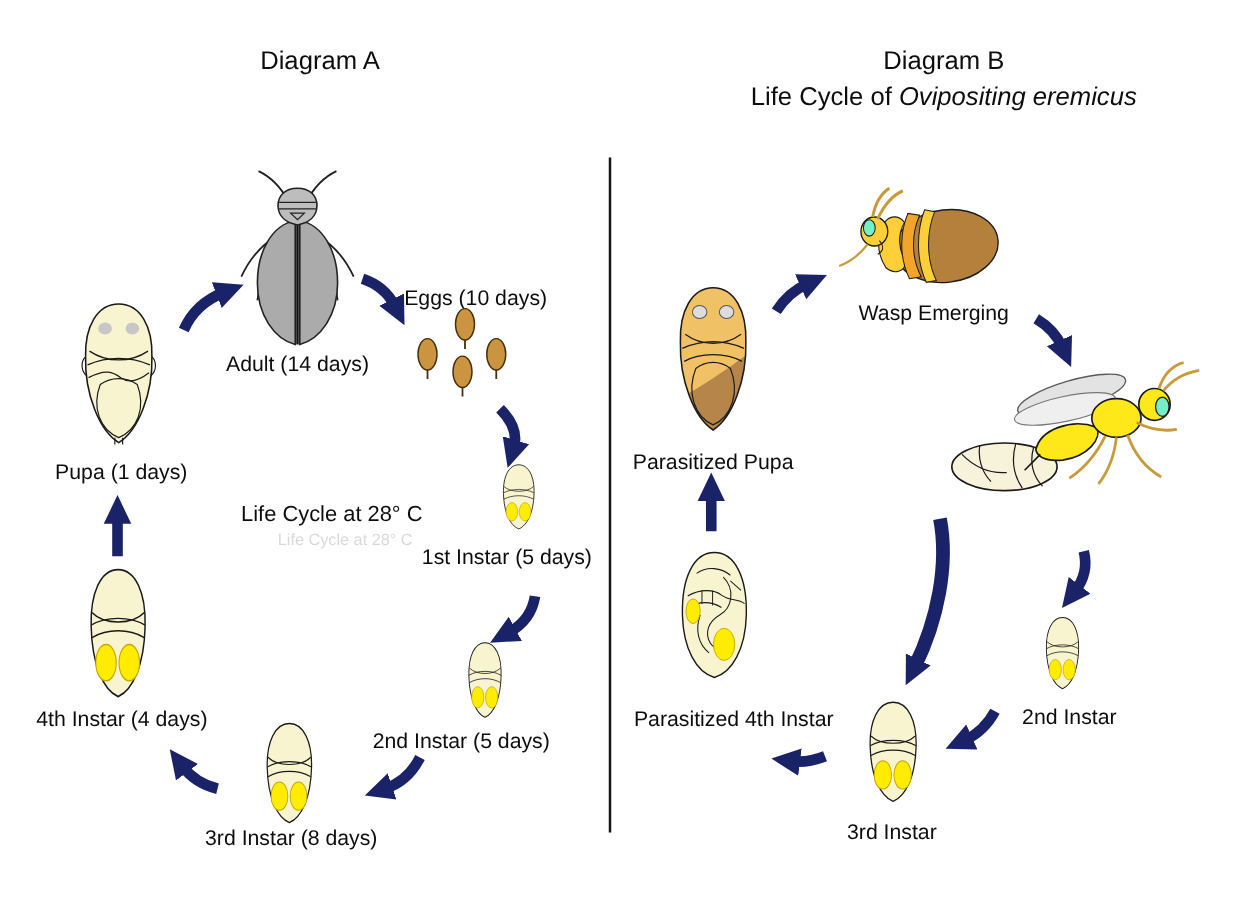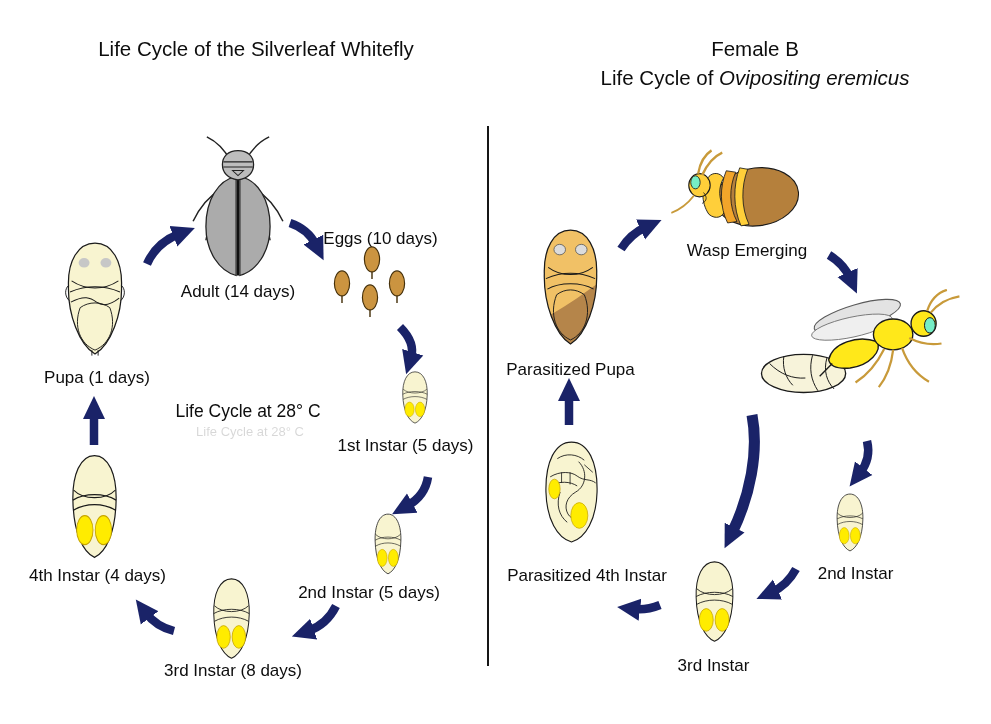--- a/index.html
+++ b/index.html
@@ -6,21 +6,21 @@
     --arrow:#1a2368; --nymph-body:#f8f4d0; --nymph-spot:#ffec00; --egg:#cb9440;
     --adult-gray:#ababab; --pupa-tan:#f1c166; --pupa-brown:#b5854a;
     --wasp-yellow:#ffe81a; --wasp-orange:#f2a52a; --wasp-eye:#76eec6; --case-brown:#b5803c;
   }
   html,body{margin:0;padding:0;background:#fff;}
   .canvas{position:relative;width:991px;height:724px;background:#ffffff;overflow:hidden;
           font-family:"Liberation Sans",sans-serif;color:#111;}
   .divider{position:absolute;left:487px;top:126px;width:2px;height:540px;background:#161616;}
   .title{position:absolute;text-align:center;font-size:20.5px;line-height:29px;color:#0d0d0d;}
   .label{position:absolute;text-align:center;font-size:17px;line-height:19px;color:#0d0d0d;white-space:nowrap;}
-  .note{position:absolute;text-align:center;font-size:17.5px;color:#0d0d0d;white-space:nowrap;}
+  .note{position:absolute;text-align:right;font-size:17.5px;color:#0d0d0d;white-space:nowrap;}
   .ghost{opacity:.16;filter:blur(.6px);font-size:13px;}
   svg.node{position:absolute;overflow:visible;}
   svg.overlay{position:absolute;left:0;top:0;pointer-events:none;}
   .arw{stroke:var(--arrow);stroke-width:8.5;fill:none;stroke-linecap:butt;}
   .arw-thick{stroke-width:11;}
   .sp-it{font-style:italic;}
 </style>
 </head>
 <body>
 
@@ -124,21 +124,21 @@
         <ellipse cx="193" cy="40" rx="6" ry="8.5" fill="var(--wasp-eye)" stroke="#1a1a1a" stroke-width="1.1"></ellipse>
         <path d="M194,26 C202,16 214,10 226,8 M190,24 C194,12 202,4 212,1" fill="none" stroke="#c89a3a" stroke-width="2.5"></path>
         <path d="M142,66 C134,82 124,94 110,103 M152,67 C150,84 144,98 136,108 M162,65 C168,82 178,94 192,102 M170,54 C182,60 194,62 206,60" fill="none" stroke="#c89a3a" stroke-width="2.5"></path>
       </symbol>
     </defs>
   </svg>
 
   <div class="divider"></div>
 
   <div class="title" style="left:36px;top:34px;width:440px;">
-    <div>Life Cycle of the Silverleaf Whitefly</div>
+    <div>Diagram A</div>
   </div>
 
   <svg class="node" style="left:183px;top:130px;width:110px;height:155px" viewBox="0 0 120 180" preserveAspectRatio="none">
       <use href="#sym-adult"></use>
     </svg>
   <div class="label" style="left:158px;top:282px;width:160px">Adult (14 days)</div>
 
   <div class="label" style="left:318px;top:229px;width:125px">Eggs (10 days)</div>
   <svg class="node" style="left:328px;top:246px;width:92px;height:72px" viewBox="0 0 92 72">
     <use href="#sym-egg" x="34" y="0" width="20" height="34"></use>
@@ -169,21 +169,21 @@
 
   <svg class="node" style="left:56px;top:240px;width:78px;height:118px" viewBox="0 0 100 150" preserveAspectRatio="none">
       <use href="#sym-pupa"></use>
     </svg>
   <div class="label" style="left:24px;top:368px;width:146px">Pupa (1 days)</div>
 
   <div class="note" style="left:158px;top:401px;width:180px">Life Cycle at 28° C</div>
   <div class="note ghost" style="left:170px;top:424px;width:160px">Life Cycle at 28° C</div>
 
   <div class="title" style="left:540px;top:34px;width:430px;">
-    <div>Female B</div>
+    <div>Diagram B</div>
     <div><span>Life Cycle of </span><span class="sp-it">Ovipositing eremicus</span></div>
   </div>
 
   <svg class="node" style="left:670px;top:149px;width:134px;height:87px" viewBox="0 0 200 120" preserveAspectRatio="none">
       <use href="#sym-waspemerge"></use>
     </svg>
   <div class="label" style="left:672px;top:241px;width:150px">Wasp Emerging</div>
 
   <svg class="node" style="left:757px;top:289px;width:206px;height:109px" viewBox="0 0 230 120" preserveAspectRatio="none">
       <use href="#sym-femalewasp"></use>

